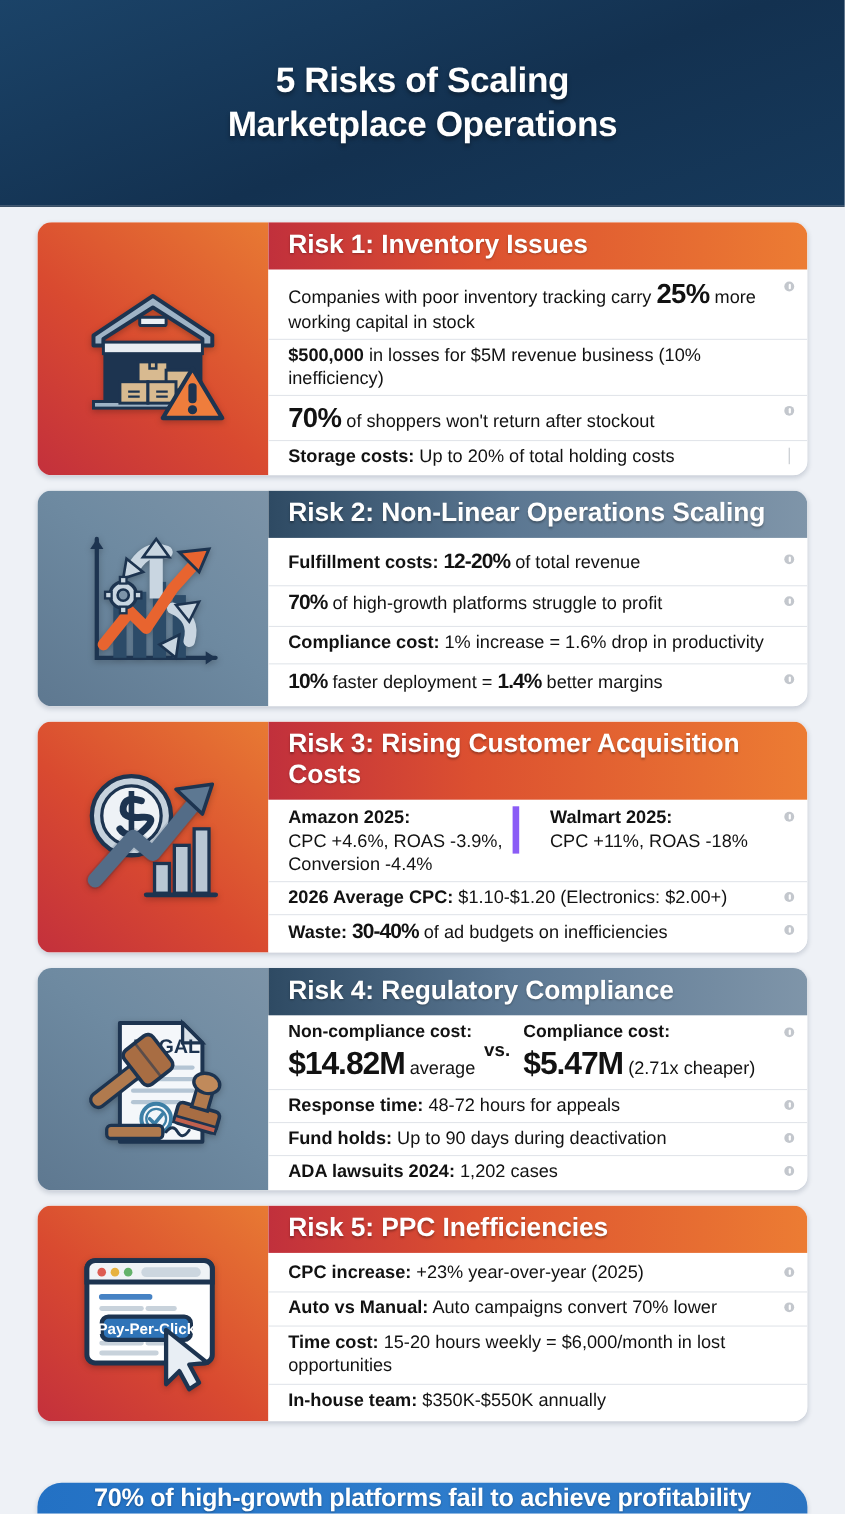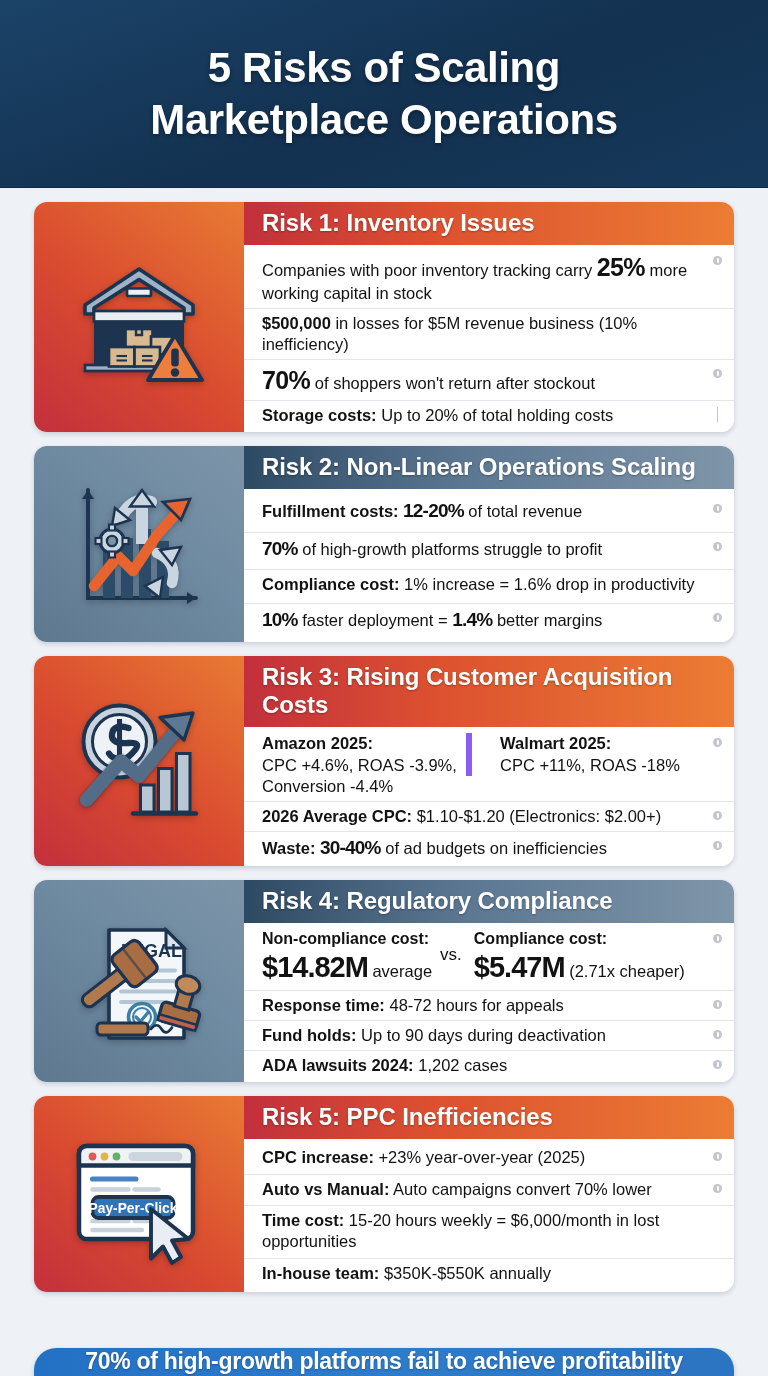--- a/index.html
+++ b/index.html
@@ -15,21 +15,21 @@
   .header {
     height: 188px; width: 100%;
     background: linear-gradient(160deg, #1b4368 0%, #133150 55%, #16395b 100%);
     display: flex; flex-direction: column;
     align-items: center; justify-content: center;
     padding: 0 30px;
     border-bottom: 1px solid #0e2742;
   }
   .header h1 {
     color: #ffffff;
-    font-size: 42px;
+    font-size: 32px;
     line-height: 1.22;
     font-weight: 700;
     text-align: center;
     letter-spacing: -0.4px;
     text-shadow: 0 2px 4px rgba(0,0,0,.35);
   }
   .header h1 .l2 { display: block; }
 
   
   .cards { padding: 14px 34px 0 34px; }
@@ -92,21 +92,21 @@
 
   
   .split { display: flex; align-items: flex-start; justify-content: flex-end; }
   .split .col { flex: 1; padding-right: 8px; }
   .split .col + .col { border-left: 6px solid #8b5cf6; padding-left: 28px; }
   .split .col .ttl { font-weight: 700; display: block; }
 
   .vsrow { display: flex; align-items: center; gap: 6px; }
   .vsrow .seg { display: flex; flex-direction: column; }
   .vsrow .ttl { font-weight: 700; font-size: 16px; display: block; margin-bottom: -1px; }
-  .vsrow .vs { font-weight: 400; font-size: 17px; padding: 0 6px 5px 2px; }
+  .vsrow .vs { font-weight: 700; font-size: 17px; padding: 0 6px 5px 2px; }
 
   
   .footer-wrap { padding: 2px 34px 0 34px; }
   .footer {
     background: linear-gradient(95deg, #2371c4 0%, #2d7ccc 50%, #2b74c2 100%);
     border-radius: 22px;
     height: 52px;
     display: flex; align-items: flex-start; justify-content: center;
     box-shadow: 0 2px 5px rgba(30,45,70,.2);
     margin-top: 40px;

